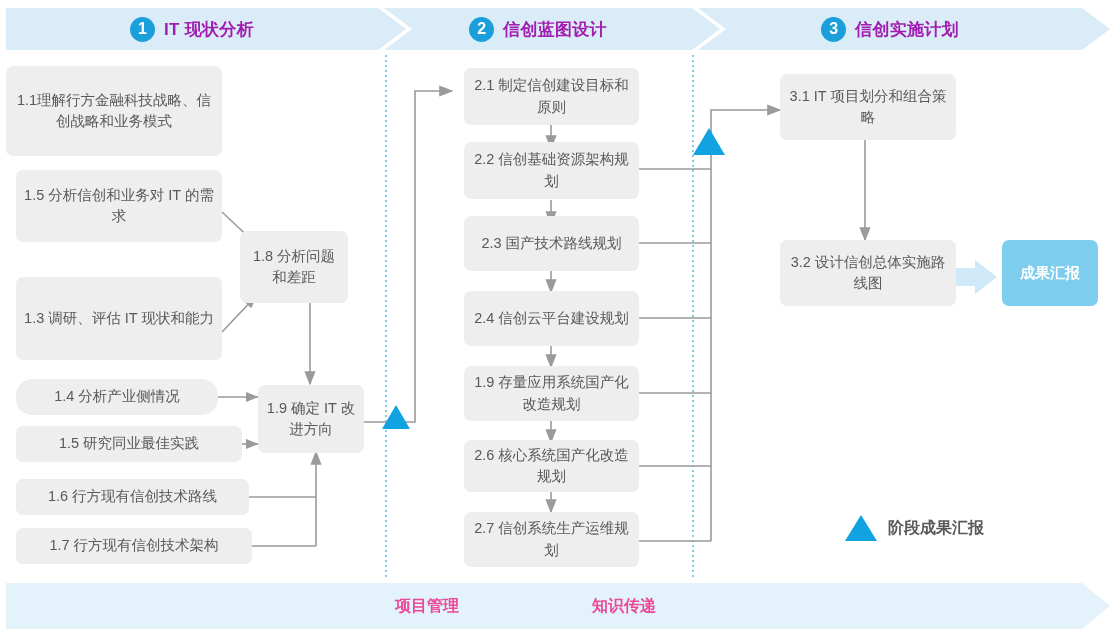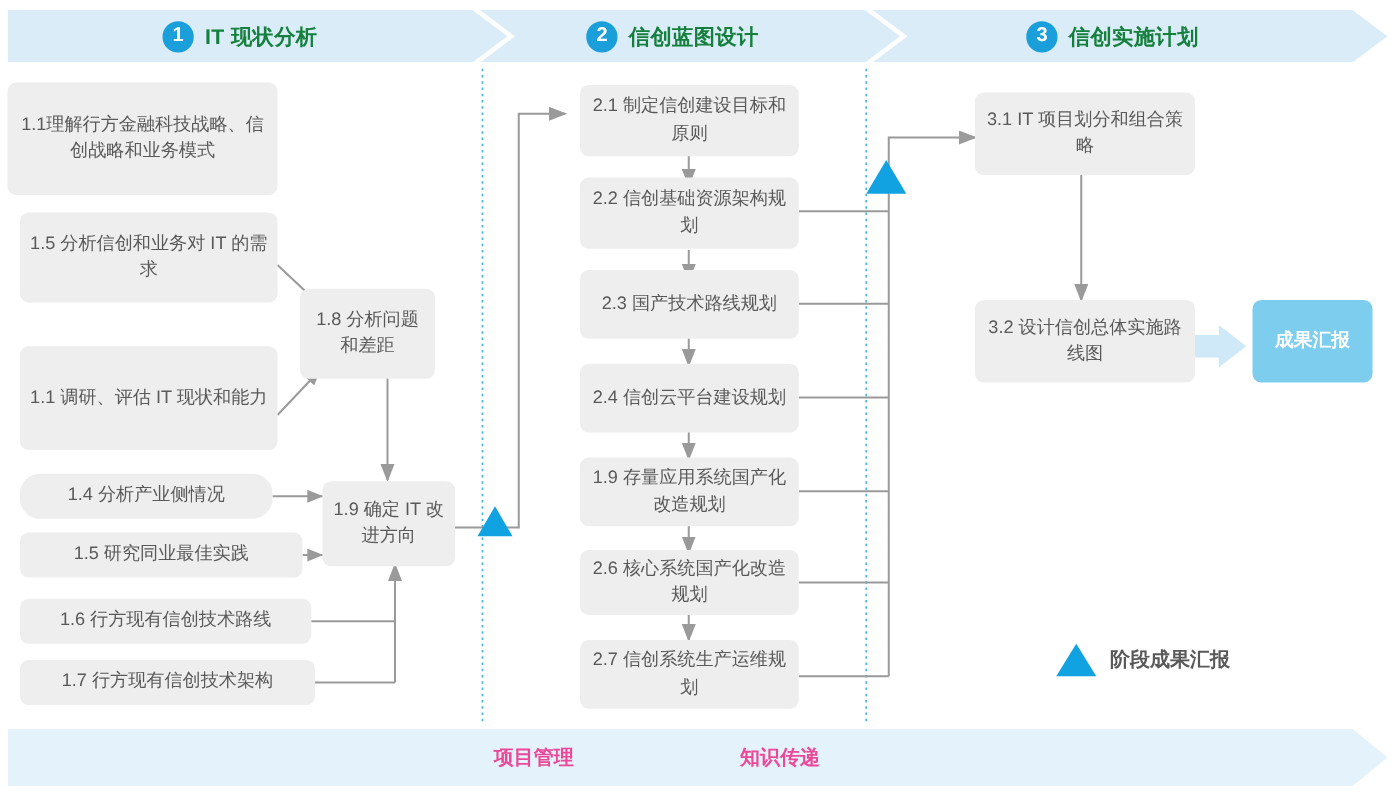--- a/index.html
+++ b/index.html
@@ -68,21 +68,21 @@
     color: #ffffff;
     font-size: 16px;
     font-weight: bold;
     display: flex;
     align-items: center;
     justify-content: center;
     line-height: 1;
     flex: 0 0 auto;
   }
   .phase-label {
-    color: #15803d;
+    color: #a21caf;
     font-size: 17px;
     font-weight: bold;
     white-space: nowrap;
     letter-spacing: 0.3px;
   }
 
   
   .node {
     position: absolute;
     background: #eeeeee;
@@ -245,21 +245,21 @@
   </div>
   <div class="phase-bar phase-3">
     <div class="phase-inner">
       <span class="phase-num">3</span>
       <span class="phase-label">信创实施计划</span>
     </div>
   </div>
 
   <div class="node" style="left:6px;  top:66px;  width:216px; height:90px;">1.1理解行方金融科技战略、信创战略和业务模式</div>
   <div class="node" style="left:16px; top:170px; width:206px; height:72px;">1.5 分析信创和业务对 IT 的需求</div>
-  <div class="node" style="left:16px; top:277px; width:206px; height:83px;">1.1 调研、评估 IT 现状和能力</div>
+  <div class="node" style="left:16px; top:277px; width:206px; height:83px;">1.3 调研、评估 IT 现状和能力</div>
   <div class="node" style="left:16px; top:379px; width:202px; height:36px;border-radius:16px;">1.4 分析产业侧情况</div>
   <div class="node" style="left:16px; top:426px; width:226px; height:36px;">1.5 研究同业最佳实践</div>
   <div class="node" style="left:16px; top:479px; width:233px; height:36px;">1.6 行方现有信创技术路线</div>
   <div class="node" style="left:16px; top:528px; width:236px; height:36px;">1.7 行方现有信创技术架构</div>
   <div class="node" style="left:240px; top:231px; width:108px; height:72px;">1.8 分析问题和差距</div>
   <div class="node" style="left:258px; top:385px; width:106px; height:68px;">1.9 确定 IT 改进方向</div>
 
   <div class="node" style="left:464px; top:68px;  width:175px; height:57px;">2.1 制定信创建设目标和原则</div>
   <div class="node" style="left:464px; top:142px; width:175px; height:57px;">2.2 信创基础资源架构规划</div>
   <div class="node" style="left:464px; top:216px; width:175px; height:55px;">2.3 国产技术路线规划</div>

